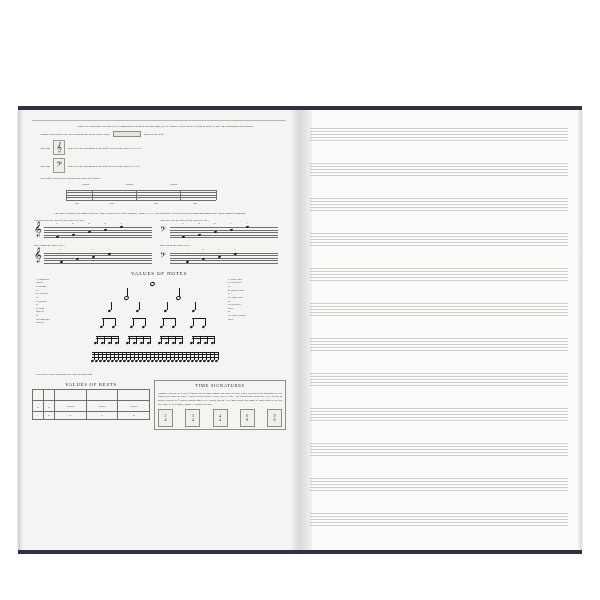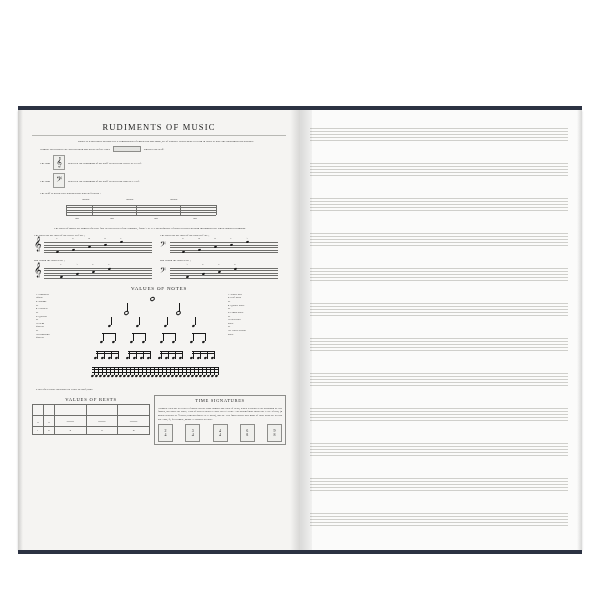--- a/index.html
+++ b/index.html
@@ -278,21 +278,20 @@
 
 <div id="page">
 
   <div class="book">
     <div class="cover-top"></div>
     <div class="cover-bottom"></div>
 
     <div class="page-left">
       <div class="lp">
 
-        <div class="doc-title">RUDIMENTS OF MUSIC</div>
         <div class="rule"></div>
 
         <div class="para indent center">Music is represented on paper by a combination of characters and signs, all of which it is necessary to learn in order to play any instrument intelligently.</div>
 
         <div class="inline-row">
           <span>Symbol called notes are written upon and between five lines</span>
           <span class="blank-box"></span>
           <span>which is the staff.</span>
         </div>
 

